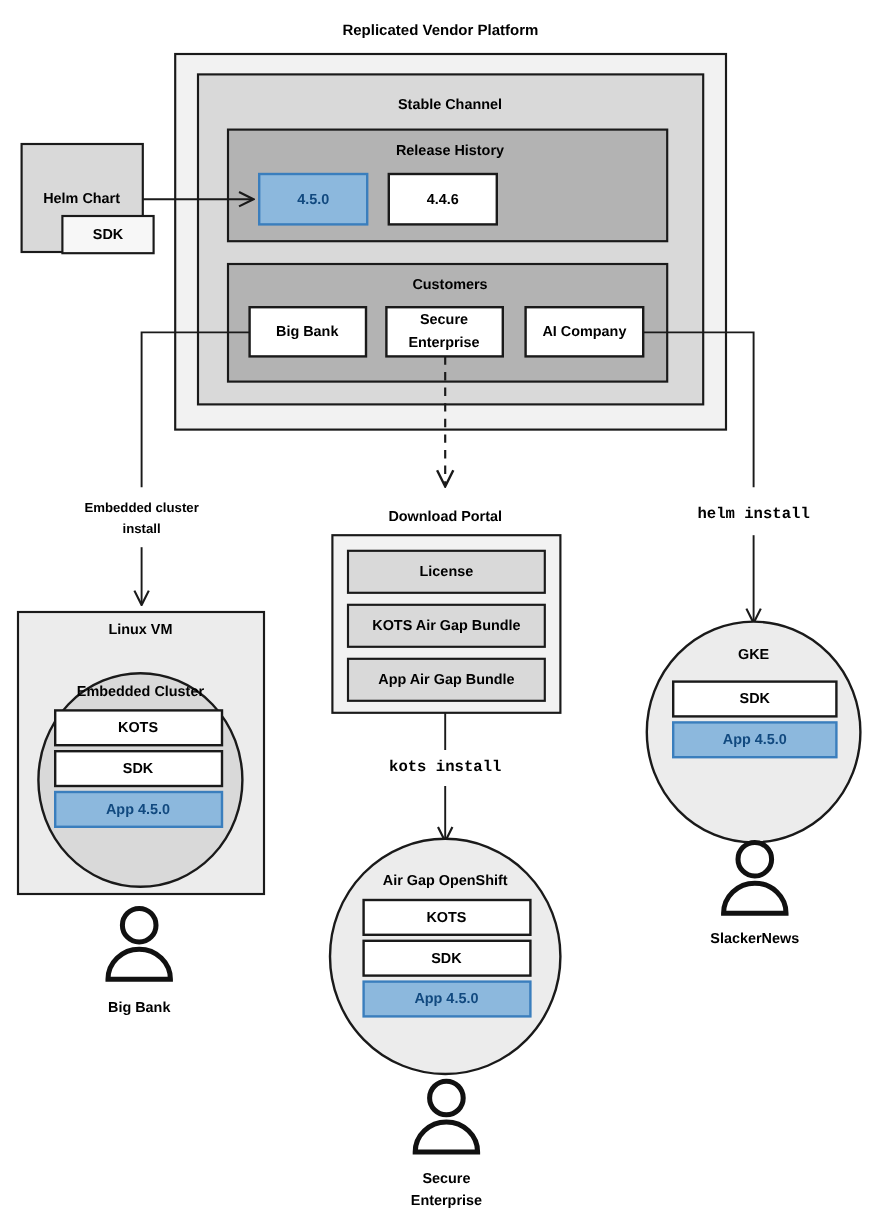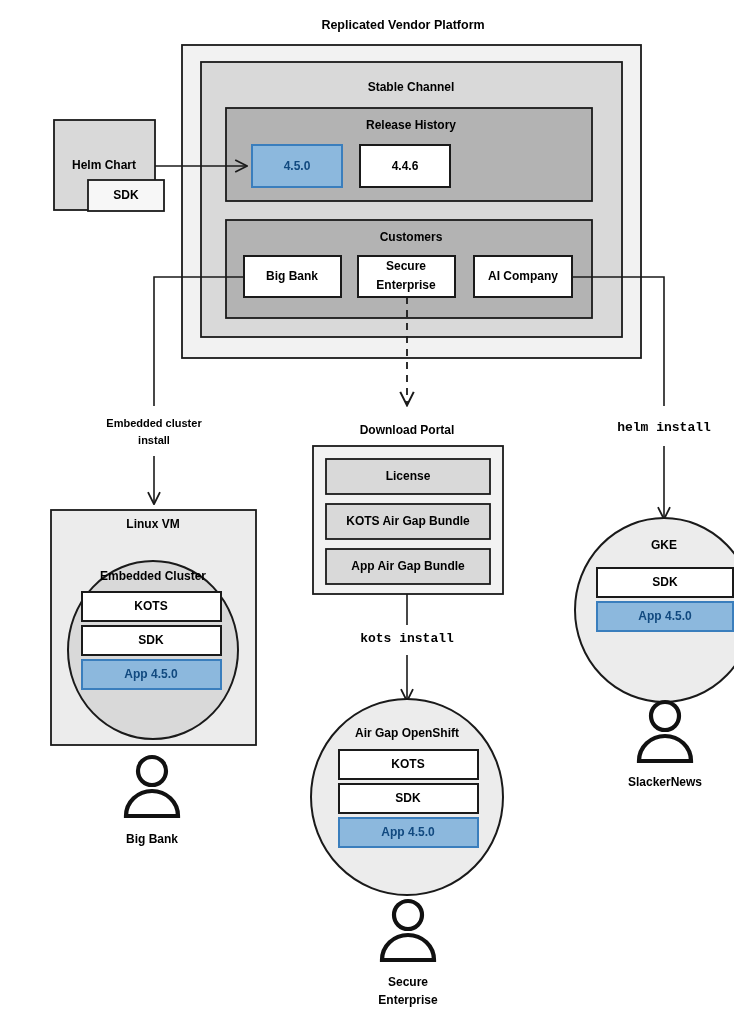--- a/index.html
+++ b/index.html
@@ -10,21 +10,20 @@
   body {
     width: 734px;
     height: 1026px;
     font-family: "Liberation Sans", sans-serif;
     overflow: hidden;
   }
   #diagram-root {
     position: relative;
     width: 630px;
     height: 1026px;
-    padding-left: 36px;
   }
   svg.diagram {
     display: block;
     width: 734px;
     height: 1026px;
   }
   .lbl {
     font-family: "Liberation Sans", sans-serif;
     font-weight: bold;
     fill: #000000;

